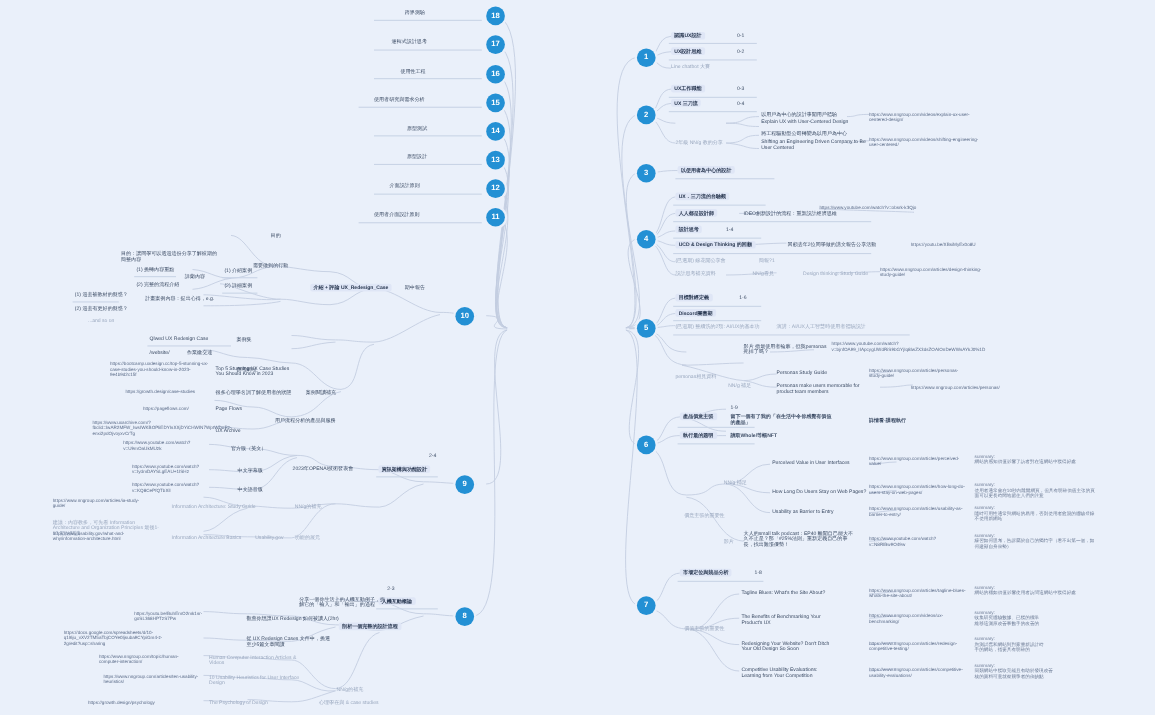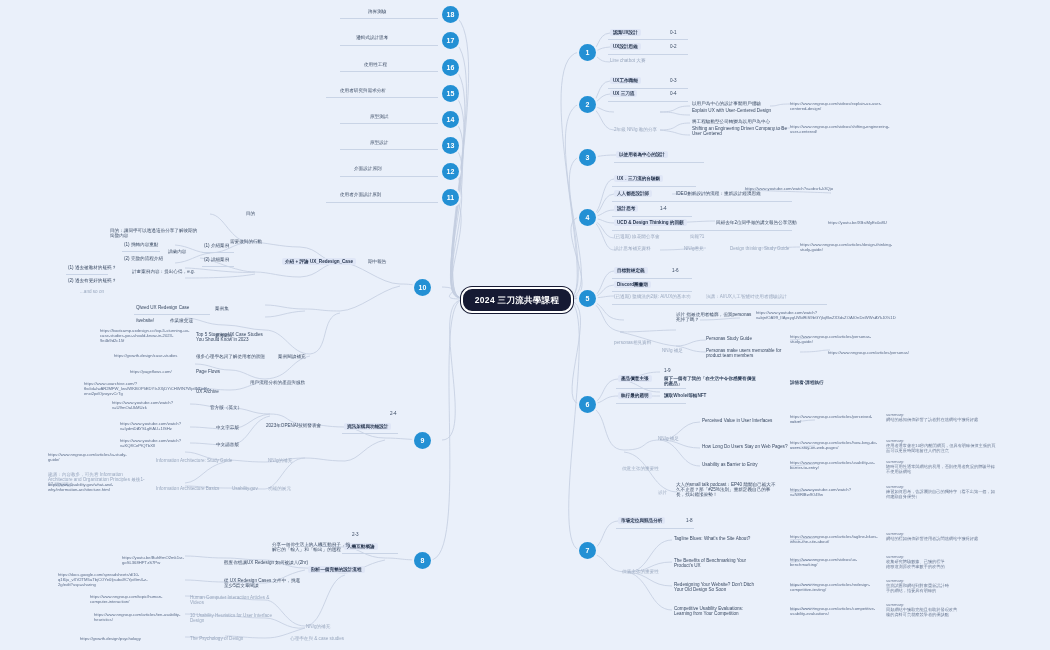--- a/index.html
+++ b/index.html
@@ -208,21 +208,20 @@
   <path d="M305 628 C 285 630 280 618 265 618"></path>
   <path d="M305 628 C 285 634 280 638 265 638"></path>
   <path d="M265 600 C 245 600 240 598 225 598"></path>
   <path d="M265 618 C 245 618 240 616 225 616"></path>
   <path d="M265 638 C 245 638 240 636 225 636"></path>
   <path d="M225 598 C 205 598 200 596 185 596"></path>
   <path d="M225 616 C 205 616 200 614 185 614"></path>
   <path d="M225 638 C 205 638 200 637 185 637"></path>
 </svg>
 
-<div class="node root">2024 三刀流共學課程</div>
 
 <div class="num" style="left:579px;top:44px;">1</div>
 <div class="num" style="left:579px;top:96px;">2</div>
 <div class="num" style="left:579px;top:149px;">3</div>
 <div class="num" style="left:579px;top:209px;">4</div>
 <div class="num" style="left:579px;top:290px;">5</div>
 <div class="num" style="left:579px;top:396px;">6</div>
 <div class="num" style="left:579px;top:542px;">7</div>
 
 <div class="t hl" style="left:610px;top:29px;">認識UX設計</div>

